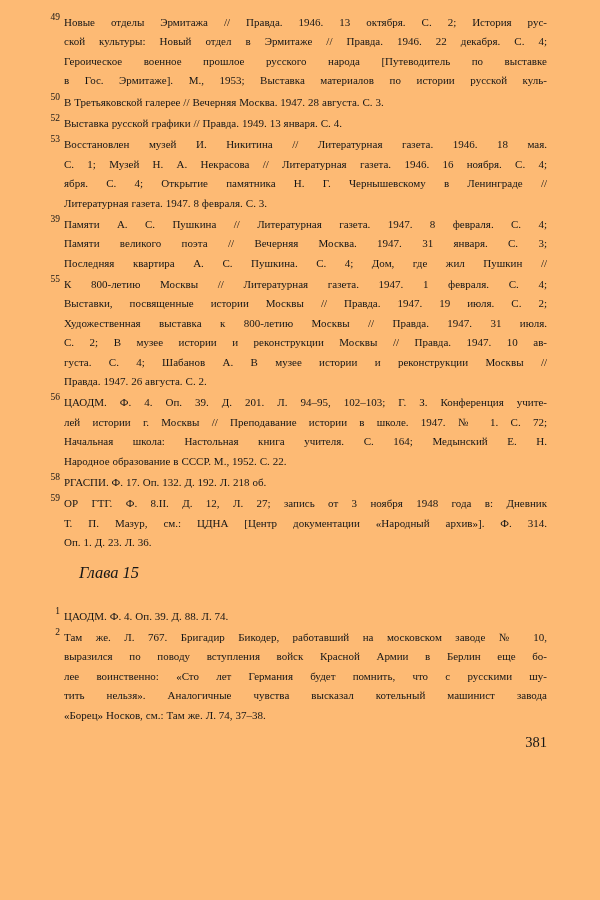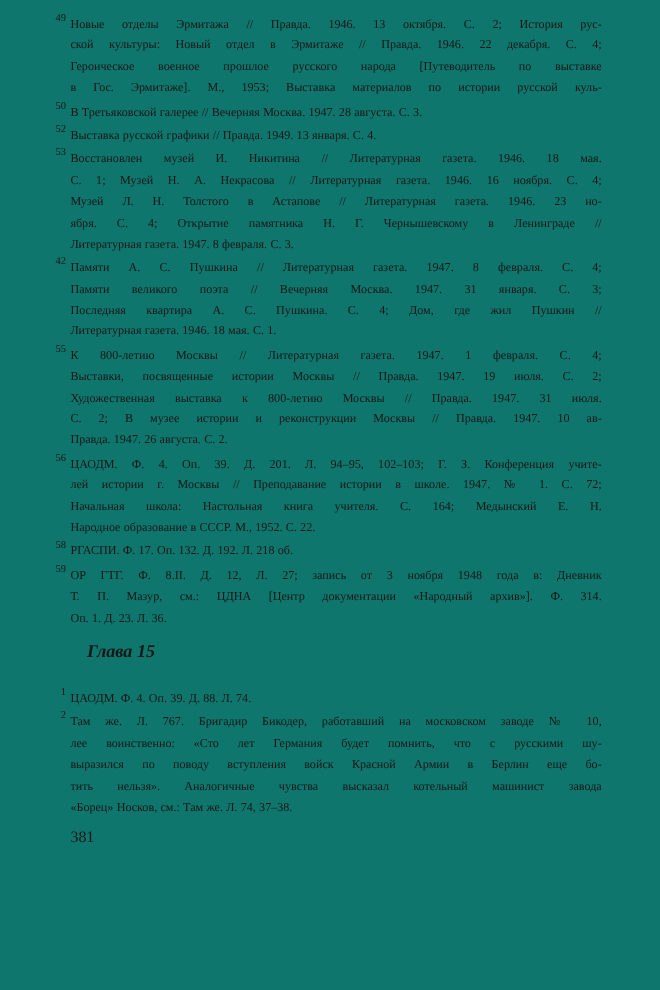--- a/index.html
+++ b/index.html
@@ -6,21 +6,21 @@
   body {
     width: 600px; height: 900px;
     background: #fcfcfa;
     font-family: "Liberation Serif", serif;
     color: #161616;
     overflow: hidden;
   }
   .page {
     position: relative;
     width: 600px; height: 900px;
-    background: #0f766e;
+    background: #fdba74;
   }
   .textblock {
     position: absolute;
     left: 64px; top: 13px;
     width: 483px;
   }
   .note {
     position: relative;
     margin-bottom: 2px;
   }
@@ -36,28 +36,28 @@
     font-size: 11px;
     line-height: 19.4px;
     height: 19.4px;
     text-align: justify;
     text-align-last: justify;
     white-space: normal;
     word-spacing: 0.2px;
   }
   .ln.last { text-align-last: left; }
   .chapter-heading {
-    font-weight: bold;
+    font-weight: normal;
     font-style: italic;
     font-size: 16.5px;
     line-height: 20px;
     margin: 10px 0 24px 15px;
   }
   .pagenum {
-    text-align: left;
+    text-align: right;
     font-size: 14.5px;
     margin-top: 9px;
     font-family: Liberation Serif, serif;
   }
 </style>
 </head>
 <body>
 
 <div class="page">
   <div class="textblock">
@@ -78,39 +78,38 @@
 
     <div class="note">
       <span class="num">52</span>
       <div class="ln last">Выставка русской графики // Правда. 1949. 13 января. С. 4.</div>
     </div>
 
     <div class="note">
       <span class="num">53</span>
       <div class="ln">Восстановлен музей И. Никитина // Литературная газета. 1946. 18 мая.</div>
       <div class="ln">С. 1; Музей Н. А. Некрасова // Литературная газета. 1946. 16 ноября. С. 4;</div>
-      <div class="ln">Музей Л. Н. Толстого в Астапове // Литературная газета. 1946. 23 но-</div>
       <div class="ln">ября. С. 4; Открытие памятника Н. Г. Чернышевскому в Ленинграде //</div>
       <div class="ln last">Литературная газета. 1947. 8 февраля. С. 3.</div>
     </div>
 
     <div class="note">
-      <span class="num">42</span>
+      <span class="num">39</span>
       <div class="ln">Памяти А. С. Пушкина // Литературная газета. 1947. 8 февраля. С. 4;</div>
       <div class="ln">Памяти великого поэта // Вечерняя Москва. 1947. 31 января. С. 3;</div>
       <div class="ln">Последняя квартира А. С. Пушкина. С. 4; Дом, где жил Пушкин //</div>
-      <div class="ln last">Литературная газета. 1946. 18 мая. С. 1.</div>
     </div>
 
     <div class="note">
       <span class="num">55</span>
       <div class="ln">К 800-летию Москвы // Литературная газета. 1947. 1 февраля. С. 4;</div>
       <div class="ln">Выставки, посвященные истории Москвы // Правда. 1947. 19 июля. С. 2;</div>
       <div class="ln">Художественная выставка к 800-летию Москвы // Правда. 1947. 31 июля.</div>
       <div class="ln">С. 2; В музее истории и реконструкции Москвы // Правда. 1947. 10 ав-</div>
+      <div class="ln">густа. С. 4; Шабанов А. В музее истории и реконструкции Москвы //</div>
       <div class="ln last">Правда. 1947. 26 августа. С. 2.</div>
     </div>
 
     <div class="note">
       <span class="num">56</span>
       <div class="ln">ЦАОДМ. Ф. 4. Оп. 39. Д. 201. Л. 94–95, 102–103; Г. З. Конференция учите-</div>
       <div class="ln">лей истории г. Москвы // Преподавание истории в школе. 1947. № 1. С. 72;</div>
       <div class="ln">Начальная школа: Настольная книга учителя. С. 164; Медынский Е. Н.</div>
       <div class="ln last">Народное образование в СССР. М., 1952. С. 22.</div>
     </div>
@@ -131,22 +130,22 @@
     <div class="chapter-heading">Глава 15</div>
 
     <div class="note">
       <span class="num">1</span>
       <div class="ln last">ЦАОДМ. Ф. 4. Оп. 39. Д. 88. Л. 74.</div>
     </div>
 
     <div class="note">
       <span class="num">2</span>
       <div class="ln">Там же. Л. 767. Бригадир Бикодер, работавший на московском заводе № 10,</div>
+      <div class="ln">выразился по поводу вступления войск Красной Армии в Берлин еще бо-</div>
       <div class="ln">лее воинственно: «Сто лет Германия будет помнить, что с русскими шу-</div>
-      <div class="ln">выразился по поводу вступления войск Красной Армии в Берлин еще бо-</div>
       <div class="ln">тить нельзя». Аналогичные чувства высказал котельный машинист завода</div>
       <div class="ln last">«Борец» Носков, см.: Там же. Л. 74, 37–38.</div>
     </div>
 
     <div class="pagenum">381</div>
 
   </div>
 </div>
 
 </body></html>

